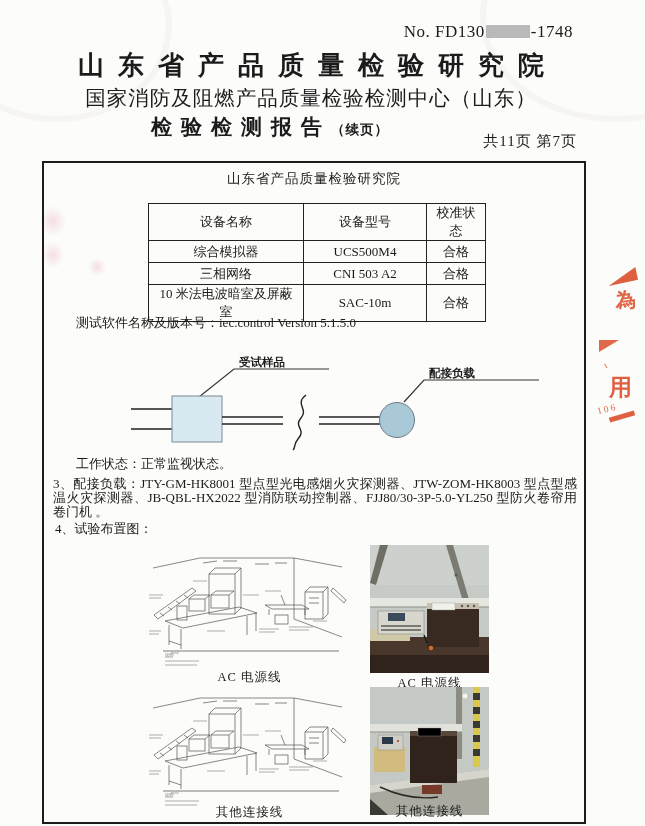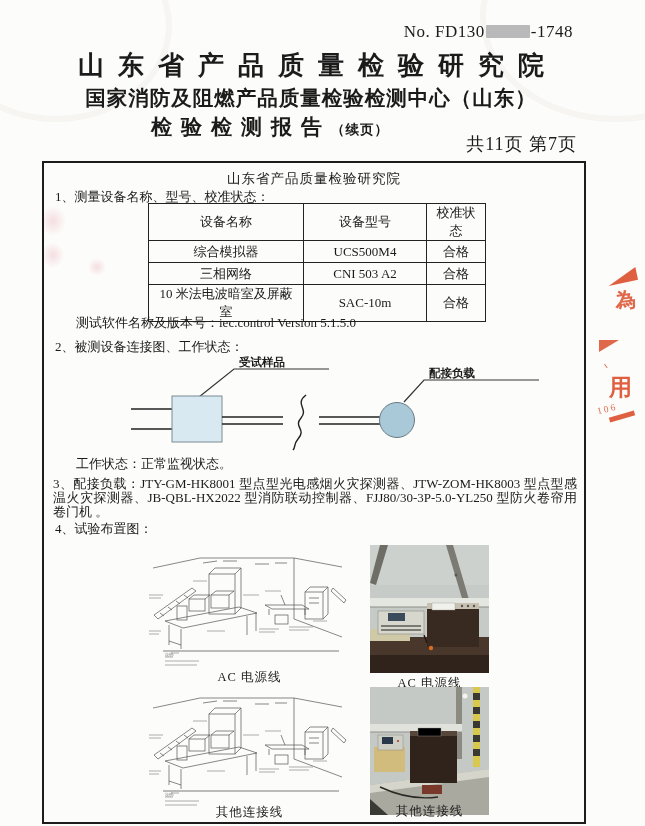--- a/index.html
+++ b/index.html
@@ -7,24 +7,24 @@
     position:relative;width:645px;height:826px;background:#fcfcfa;overflow:hidden;
     font-family:"Liberation Serif","DejaVu Serif",serif;color:#1b1b1b;
   }
   
   .arc{position:absolute;border:6px solid #f0efeb;border-radius:50%;opacity:.55;pointer-events:none;}
   .smudge{position:absolute;border-radius:50%;background:radial-gradient(closest-side,rgba(225,130,150,.25),rgba(225,130,150,0));pointer-events:none;}
 
   .report-no{position:absolute;top:22px;right:72px;font-size:17px;letter-spacing:.5px;white-space:nowrap;}
   .redact{display:inline-block;width:44px;height:13px;background:#b9b9b9;border-radius:1px;filter:blur(.6px);vertical-align:-1px;margin:0 1px;}
   .org1{position:absolute;top:48px;left:0;width:622px;text-align:center;font-size:26px;font-weight:700;letter-spacing:14px;text-indent:14px;white-space:nowrap;}
-  .org2{position:absolute;top:84px;left:0;width:622px;text-align:center;font-size:20.5px;font-weight:700;letter-spacing:1px;white-space:nowrap;}
+  .org2{position:absolute;top:84px;left:0;width:622px;text-align:center;font-size:20.5px;font-weight:400;letter-spacing:1px;white-space:nowrap;}
   .rtitle{position:absolute;top:113px;left:0;width:540px;text-align:center;font-size:21px;font-weight:700;letter-spacing:9px;white-space:nowrap;}
   .rtitle .note{font-size:13.5px;font-weight:700;letter-spacing:1px;font-family:Liberation Serif, serif;}
-  .pageinfo{position:absolute;top:132px;right:68px;font-size:18px;letter-spacing:1px;}
+  .pageinfo{position:absolute;top:132px;right:68px;font-size:15px;letter-spacing:1px;}
 
   .content-box{position:absolute;left:42px;top:161px;width:540px;height:659px;border:2px solid #1c1c1c;background:transparent;}
   .sec-title{position:absolute;top:7px;left:0;width:100%;text-align:center;font-size:13.5px;letter-spacing:1px;}
   .lbl{position:absolute;font-size:13px;white-space:nowrap;}
   .para{position:absolute;font-size:13px;line-height:14px;}
 
   table.equip{position:absolute;left:104px;top:40px;border-collapse:collapse;font-size:13px;}
   table.equip td,table.equip th{border:1px solid #222;font-weight:400;text-align:center;padding:0 4px;height:21px;}
   table.equip .c1{width:146px;}
   table.equip .c2{width:114px;}
@@ -54,21 +54,20 @@
   <div class="smudge" style="left:88px;top:258px;width:18px;height:18px;"></div>
 
   <div class="report-no"><span>No. FD130</span><span class="redact"></span><span>-1748</span></div>
   <div class="org1">山东省产品质量检验研究院</div>
   <div class="org2">国家消防及阻燃产品质量检验检测中心（山东）</div>
   <div class="rtitle"><span>检验检测报告</span><span class="note">（续页）</span></div>
   <div class="pageinfo">共11页  第7页</div>
 
   <div class="content-box">
     <div class="sec-title">山东省产品质量检验研究院</div>
-    <div class="lbl" style="left:11px;top:25px;">1、测量设备名称、型号、校准状态：</div>
 
     <table class="equip">
       <tbody>
           <tr>
         <th class="c1">设备名称</th>
         <th class="c2">设备型号</th>
         <th class="c3">校准状态</th>
       </tr>
       <tr>
         <td>综合模拟器</td>
@@ -82,21 +81,20 @@
       </tr>
       <tr>
         <td>10 米法电波暗室及屏蔽室</td>
         <td>SAC-10m</td>
         <td>合格</td>
       </tr>
     </tbody>
       </table>
 
     <div class="lbl" style="left:32px;top:151px;">测试软件名称及版本号：iec.control Version 5.1.5.0</div>
-    <div class="lbl" style="left:11px;top:175px;">2、被测设备连接图、工作状态：</div>
 
     <svg width="460" height="108" viewBox="0 0 460 108" style="position:absolute;left:43px;top:192px;">
 
       <polyline points="112,42 147,14 242,14" fill="none" stroke="#333" stroke-width="1.2"></polyline>
       <text x="152" y="11" font-size="11.5" font-weight="600" fill="#1b1b1b">受试样品</text>
 
       <polyline points="317,47 337,25 452,25" fill="none" stroke="#333" stroke-width="1.2"></polyline>
       <text x="342" y="22" font-size="11.5" font-weight="600" fill="#1b1b1b">配接负载</text>
 
       <line x1="44" y1="54" x2="85" y2="54" stroke="#222" stroke-width="1.6"></line>

